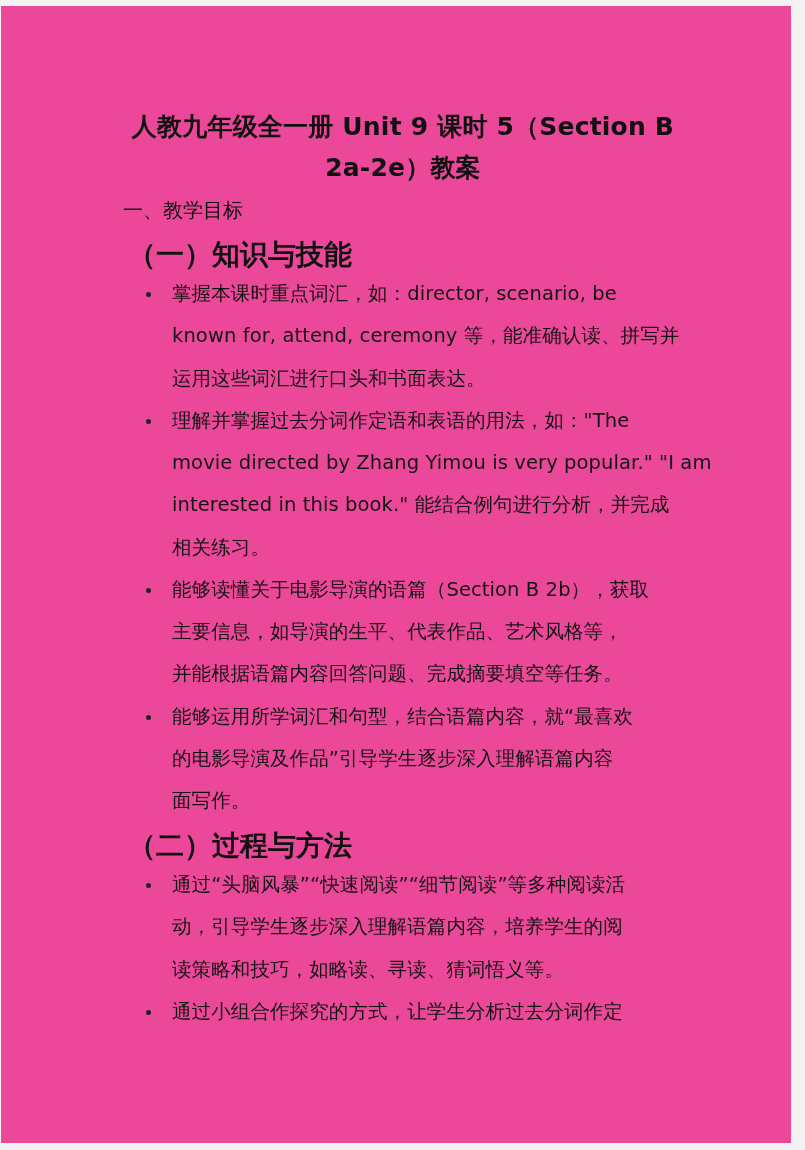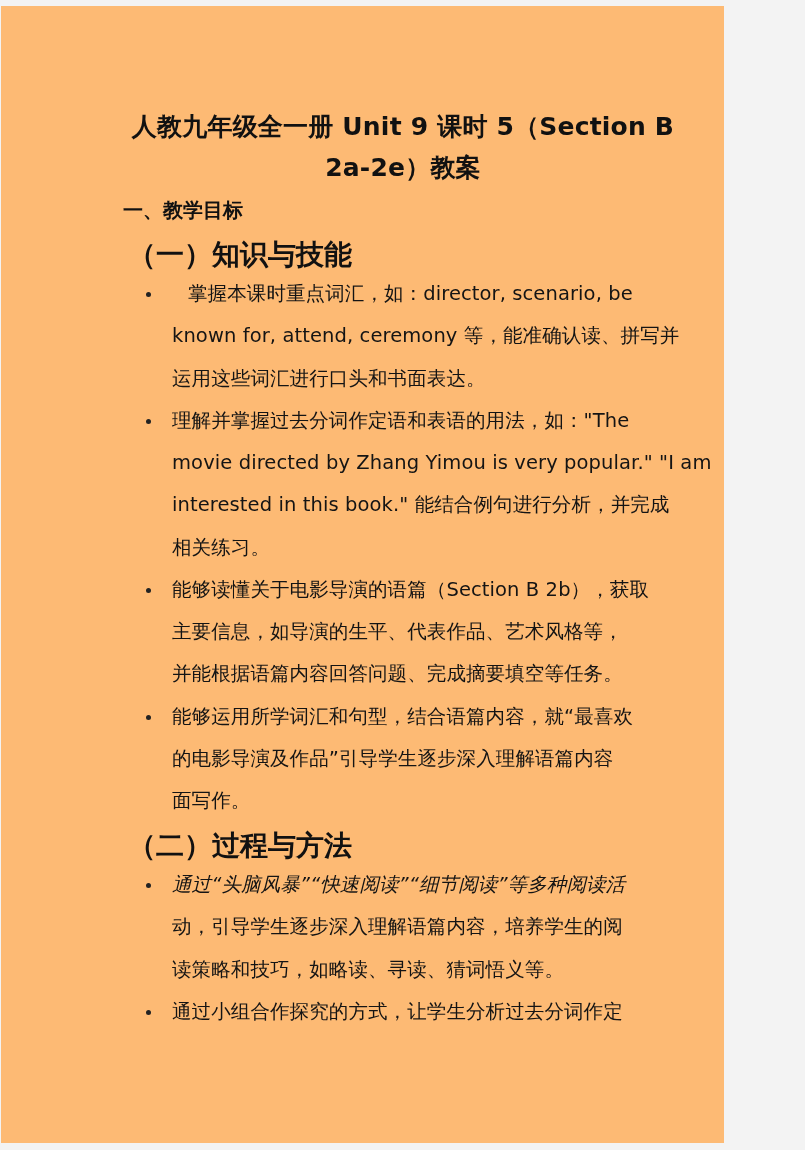--- a/index.html
+++ b/index.html
@@ -12,41 +12,41 @@
       background: #f3f3f3;
       position: relative;
       overflow: hidden;
       font-family: "DejaVu Sans", "Liberation Sans", sans-serif;
       color: #111111;
     }
     .page {
       position: absolute;
       left: 1px;
       top: 6px;
-      width: 723px;
+      width: 790px;
       height: 1137px;
-      background: #fdba74;
+      background: #ec4899;
     }
     .line {
       position: absolute;
       white-space: nowrap;
       line-height: 1;
     }
     .title {
       left: 0;
       width: 804px;
       text-align: center;
       font-size: 25px;
       font-weight: bold;
       letter-spacing: 0.2px;
     }
     .h1 {
       left: 122px;
       font-size: 20px;
-      font-weight: bold;
+      font-weight: normal;
     }
     .h2 {
       left: 127px;
       font-size: 28px;
       font-weight: bold;
     }
     .bullet-dot {
       position: absolute;
       left: 145px;
       width: 5px;
@@ -68,21 +68,21 @@
 
   <div class="line title" style="top:108px;">人教九年级全一册 Unit 9 课时 5（Section B</div>
   <div class="line title" style="top:149px;">2a-2e）教案</div>
 
   <div class="line h1" style="top:194px;">一、教学目标</div>
 
   <div class="line h2" style="top:235px;">（一）知识与技能</div>
 
   <div>
     <span class="bullet-dot" style="top:286px;"></span>
-    <div class="line body-line" style="top:278px;margin-left:16px;">掌握本课时重点词汇，如：director, scenario, be</div>
+    <div class="line body-line" style="top:278px;">掌握本课时重点词汇，如：director, scenario, be</div>
     <div class="line body-line" style="top:320px;">known for, attend, ceremony 等，能准确认读、拼写并</div>
     <div class="line body-line" style="top:363px;">运用这些词汇进行口头和书面表达。</div>
   </div>
 
   <div>
     <span class="bullet-dot" style="top:413px;"></span>
     <div class="line body-line" style="top:405px;">理解并掌握过去分词作定语和表语的用法，如："The</div>
     <div class="line body-line" style="top:447px;">movie directed by Zhang Yimou is very popular." "I am</div>
     <div class="line body-line" style="top:489px;">interested in this book." 能结合例句进行分析，并完成</div>
     <div class="line body-line" style="top:532px;">相关练习。</div>
@@ -99,21 +99,21 @@
     <span class="bullet-dot" style="top:709px;"></span>
     <div class="line body-line" style="top:701px;text-align:center;">能够运用所学词汇和句型，结合语篇内容，就“最喜欢</div>
     <div class="line body-line" style="top:743px;">的电影导演及作品”引导学生逐步深入理解语篇内容</div>
     <div class="line body-line" style="top:785px;">面写作。</div>
   </div>
 
   <div class="line h2" style="top:826px;">（二）过程与方法</div>
 
   <div>
     <span class="bullet-dot" style="top:877px;"></span>
-    <div class="line body-line" style="top:869px;font-style:italic;">通过“头脑风暴”“快速阅读”“细节阅读”等多种阅读活</div>
+    <div class="line body-line" style="top:869px;">通过“头脑风暴”“快速阅读”“细节阅读”等多种阅读活</div>
     <div class="line body-line" style="top:911px;">动，引导学生逐步深入理解语篇内容，培养学生的阅</div>
     <div class="line body-line" style="top:954px;">读策略和技巧，如略读、寻读、猜词悟义等。</div>
   </div>
 
   <div>
     <span class="bullet-dot" style="top:1004px;"></span>
     <div class="line body-line" style="top:996px;">通过小组合作探究的方式，让学生分析过去分词作定</div>
   </div>
 
 </div>

